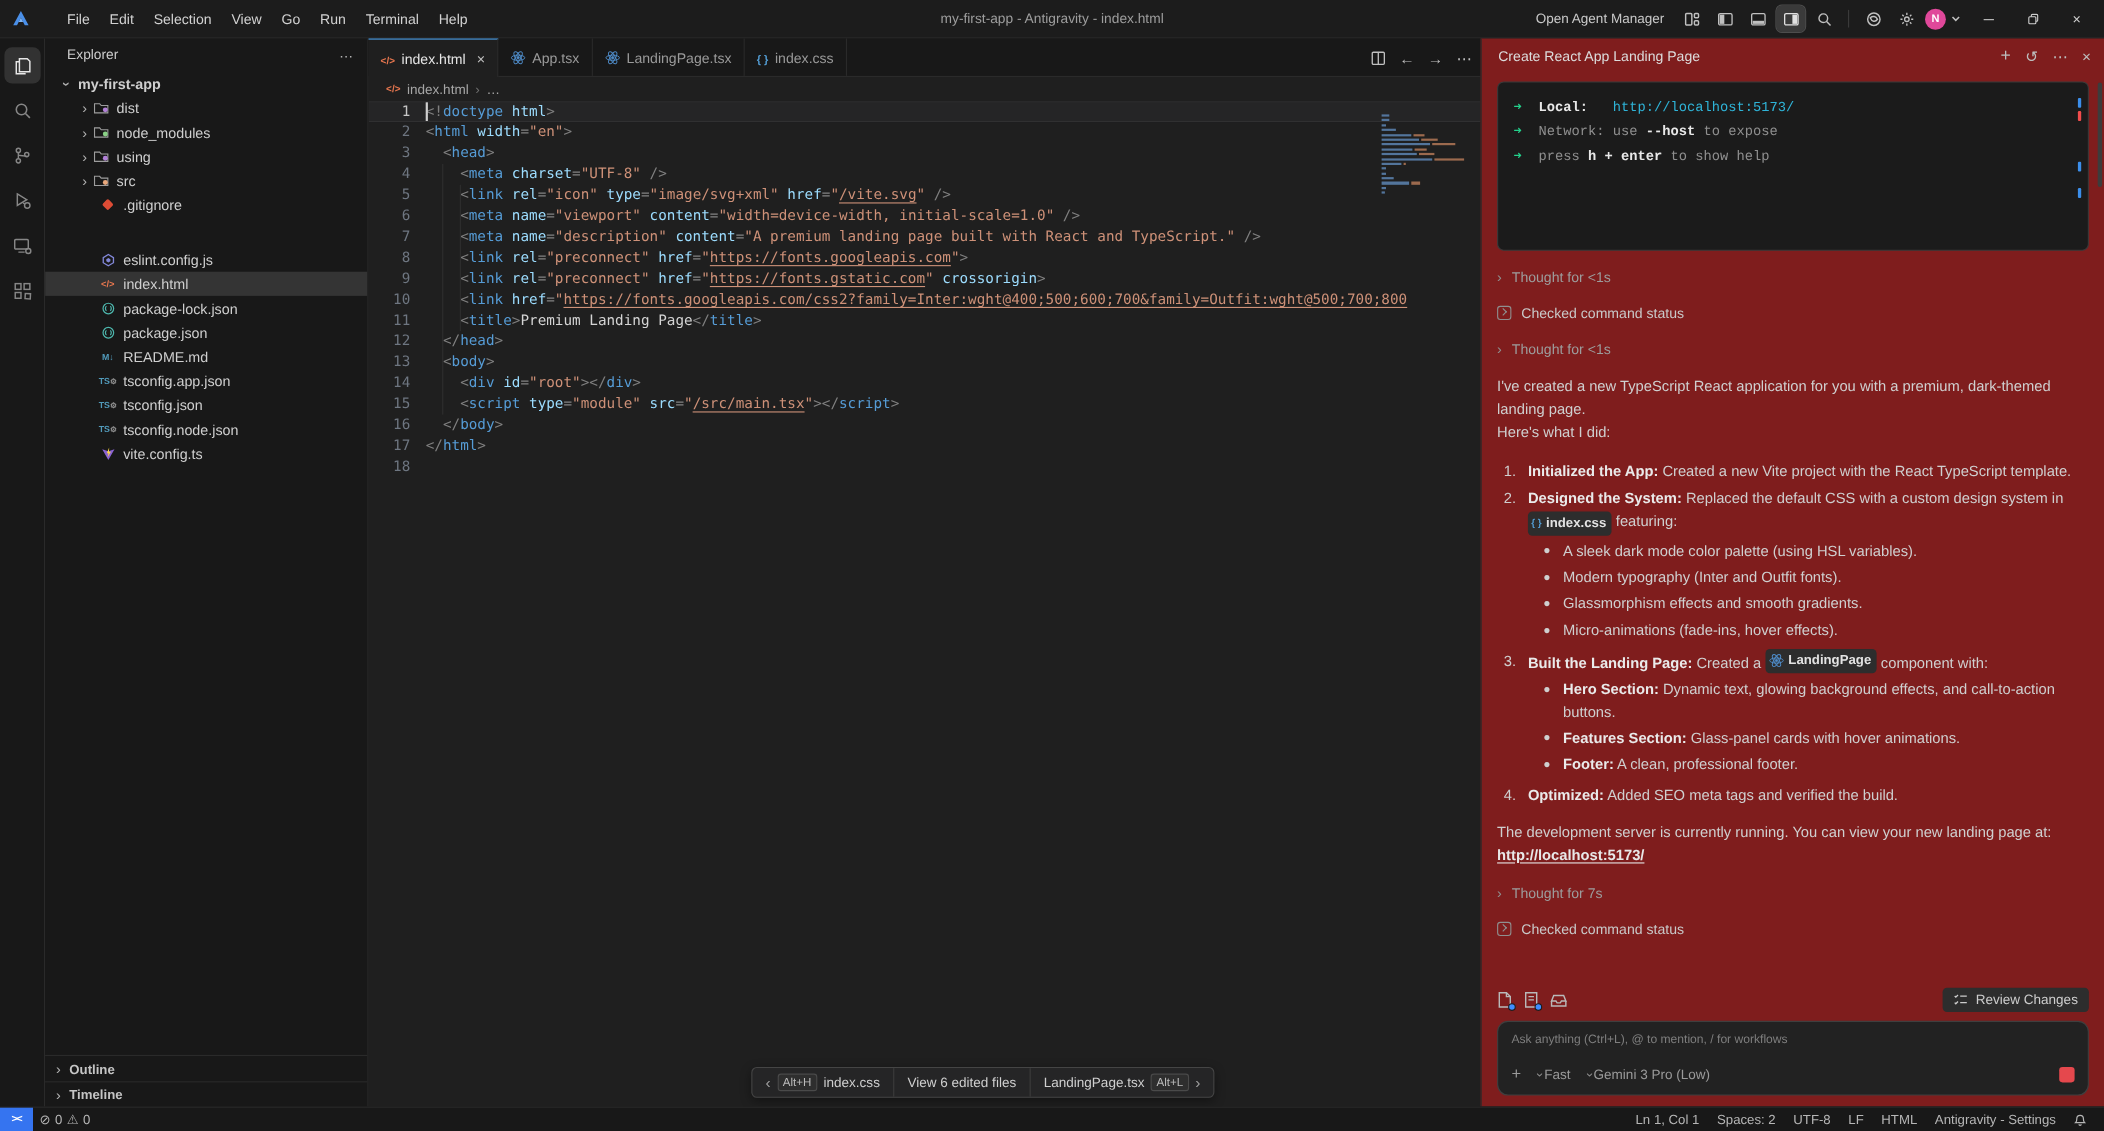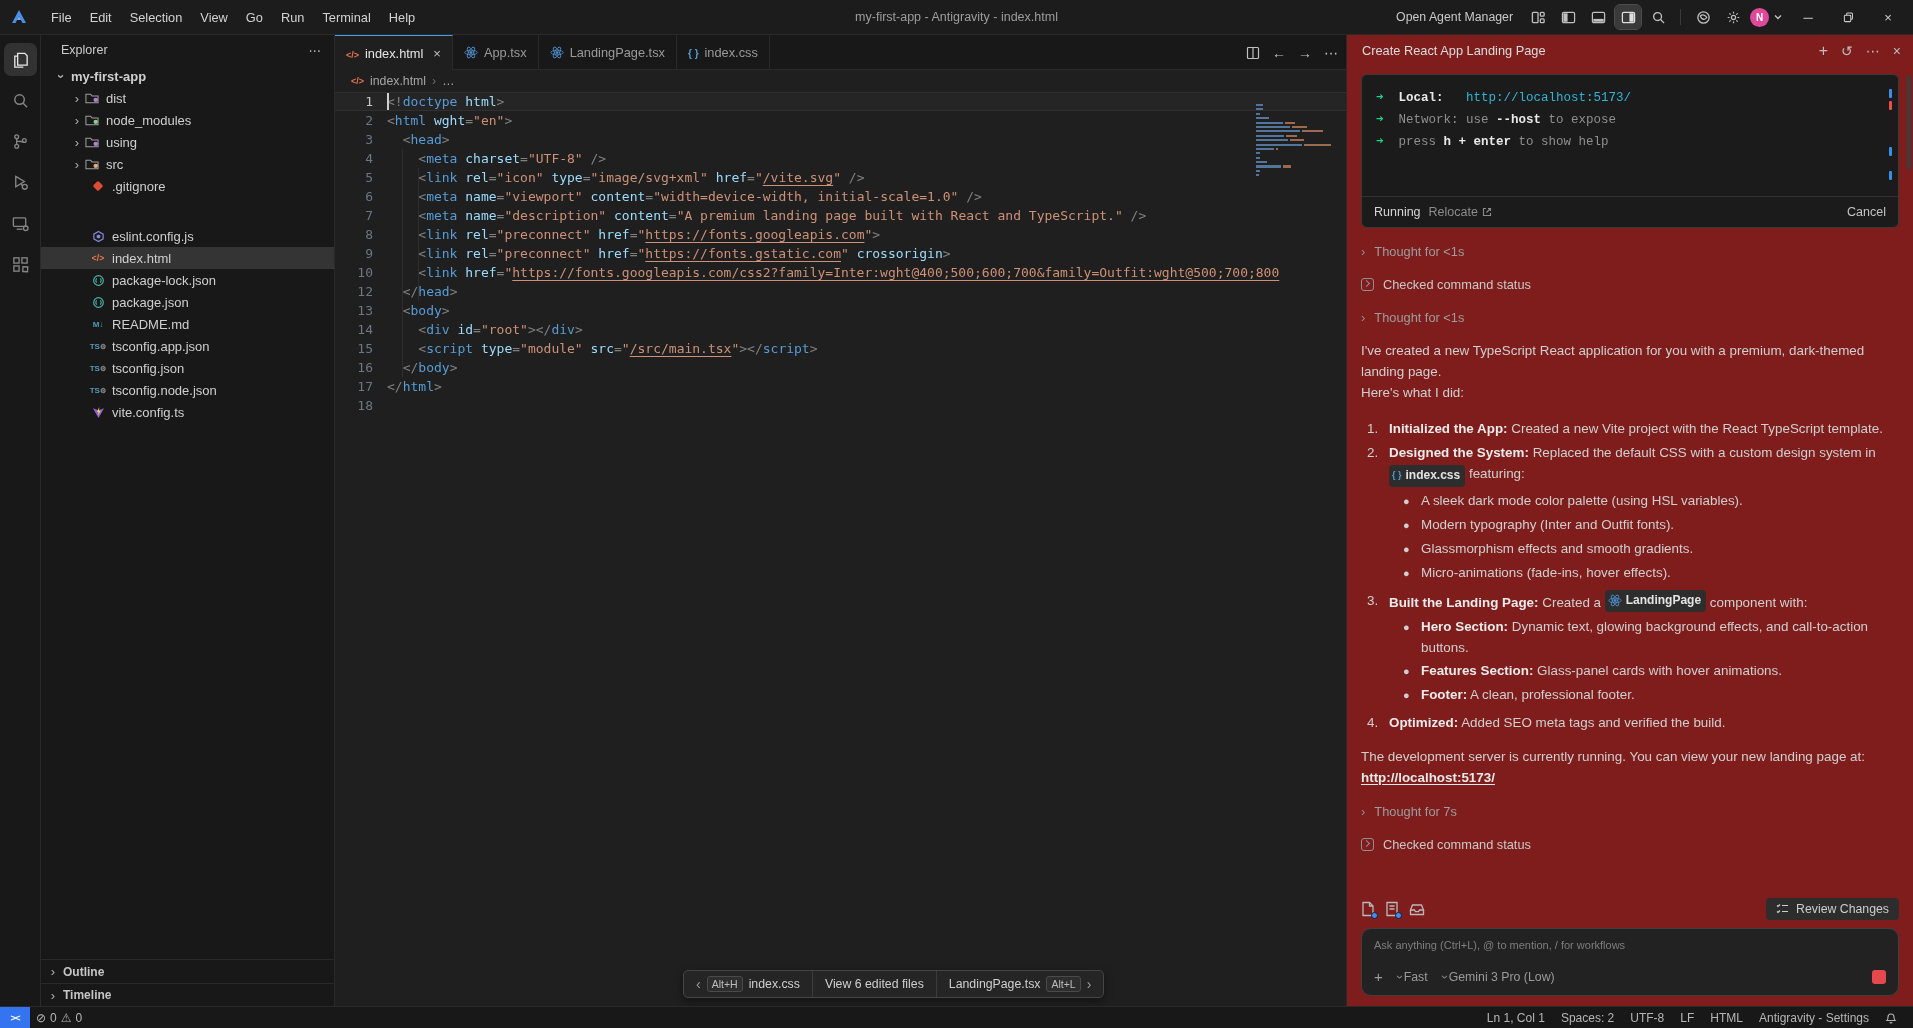--- a/index.html
+++ b/index.html
@@ -1,21 +1,21 @@
 <!DOCTYPE html>
 <html><head>
 <meta charset="utf-8">
 <style>
   *{margin:0;padding:0;box-sizing:border-box;-webkit-font-smoothing:antialiased}
   html,body{width:1913px;height:1028px;overflow:hidden;background:#1f1f1f;
     font-family:"Liberation Sans",sans-serif;color:#cccccc;font-size:13px}
   svg{display:block}
   
   .titlebar{height:35px;background:#1c1c1c;border-bottom:1px solid #2a2a2a;display:flex;align-items:center;position:relative}
-  .tb-left{display:flex;align-items:center;gap:8px;padding-left:8px}
+  .tb-left{display:flex;align-items:center;gap:18px;padding-left:8px}
   .logo{width:22px;height:22px;display:flex;align-items:center;justify-content:center;margin-right:4px}
   .menu-item{padding:4px 9px;color:#d2d2d2;font-size:12.8px;border-radius:5px;cursor:default}
   .tb-title{position:absolute;left:50%;transform:translateX(-50%);color:#9d9d9d;font-size:12.5px;white-space:nowrap}
   .tb-right{margin-left:auto;display:flex;align-items:center;gap:4px;padding-right:10px}
   .tb-agent{color:#c9c9c9;font-size:12.3px;margin-right:8px}
   .tb-ic{width:26px;height:24px;display:flex;align-items:center;justify-content:center;border-radius:5px;color:#c0c0c0}
   .tb-ic.active{background:#3a3a3a;outline:1px solid #4d4d4d}
   .tb-sep{width:1px;height:16px;background:#3a3a3a;margin:0 5px}
   .avatar{width:19px;height:19px;border-radius:50%;display:flex;align-items:center;justify-content:center;color:#fff;font-size:10px;font-weight:bold}
   .win-btn{width:30px;height:26px;display:flex;align-items:center;justify-content:center;color:#cfcfcf;font-size:13px;margin-left:6px}
@@ -421,29 +421,30 @@
         </div>
       </div>
     <div class="breadcrumb">
       <span style="color:#e8774f;font-weight:bold;font-size:9px">&lt;/&gt;</span>
       <span>index.html</span>
       <span class="bc-sep">›</span>
       <span>…</span>
     </div>
     <div class="codewrap" id="codewrap">
         <div class="cline current"><span class="gut">1</span><span class="ctext"><span class="c-p">&lt;!</span><span class="c-t">doctype</span><span class="c-a"> html</span><span class="c-p">&gt;</span></span><span class="caret"></span></div>
-        <div class="cline"><span class="gut">2</span><span class="ctext"><span class="c-p">&lt;</span><span class="c-t">html</span><span class="c-a"> wght</span><span class="c-p">=</span><span class="c-s">"en"</span><span class="c-p">&gt;</span></span></div>
+        <div class="cline"><span class="gut">2</span><span class="ctext"><span class="c-p">&lt;</span><span class="c-t">html</span><span class="c-a"> width</span><span class="c-p">=</span><span class="c-s">"en"</span><span class="c-p">&gt;</span></span></div>
         <div class="cline"><span class="gut">3</span><span class="ctext"><span class="c-x">  </span><span class="c-p">&lt;</span><span class="c-t">head</span><span class="c-p">&gt;</span></span></div>
         <div class="cline"><span class="gut">4</span><span class="ctext"><span class="c-x">    </span><span class="c-p">&lt;</span><span class="c-t">meta</span><span class="c-a"> charset</span><span class="c-p">=</span><span class="c-s">"UTF-8"</span><span class="c-p"> /&gt;</span></span></div>
         <div class="cline"><span class="gut">5</span><span class="ctext"><span class="c-x">    </span><span class="c-p">&lt;</span><span class="c-t">link</span><span class="c-a"> rel</span><span class="c-p">=</span><span class="c-s">"icon"</span><span class="c-a"> type</span><span class="c-p">=</span><span class="c-s">"image/svg+xml"</span><span class="c-a"> href</span><span class="c-p">=</span><span class="c-s">"</span><span class="c-l">/vite.svg</span><span class="c-s">"</span><span class="c-p"> /&gt;</span></span></div>
         <div class="cline"><span class="gut">6</span><span class="ctext"><span class="c-x">    </span><span class="c-p">&lt;</span><span class="c-t">meta</span><span class="c-a"> name</span><span class="c-p">=</span><span class="c-s">"viewport"</span><span class="c-a"> content</span><span class="c-p">=</span><span class="c-s">"width=device-width, initial-scale=1.0"</span><span class="c-p"> /&gt;</span></span></div>
         <div class="cline"><span class="gut">7</span><span class="ctext"><span class="c-x">    </span><span class="c-p">&lt;</span><span class="c-t">meta</span><span class="c-a"> name</span><span class="c-p">=</span><span class="c-s">"description"</span><span class="c-a"> content</span><span class="c-p">=</span><span class="c-s">"A premium landing page built with React and TypeScript."</span><span class="c-p"> /&gt;</span></span></div>
         <div class="cline"><span class="gut">8</span><span class="ctext"><span class="c-x">    </span><span class="c-p">&lt;</span><span class="c-t">link</span><span class="c-a"> rel</span><span class="c-p">=</span><span class="c-s">"preconnect"</span><span class="c-a"> href</span><span class="c-p">=</span><span class="c-s">"</span><span class="c-l">https://fonts.googleapis.com</span><span class="c-s">"</span><span class="c-p">&gt;</span></span></div>
         <div class="cline"><span class="gut">9</span><span class="ctext"><span class="c-x">    </span><span class="c-p">&lt;</span><span class="c-t">link</span><span class="c-a"> rel</span><span class="c-p">=</span><span class="c-s">"preconnect"</span><span class="c-a"> href</span><span class="c-p">=</span><span class="c-s">"</span><span class="c-l">https://fonts.gstatic.com</span><span class="c-s">"</span><span class="c-a"> crossorigin</span><span class="c-p">&gt;</span></span></div>
         <div class="cline"><span class="gut">10</span><span class="ctext"><span class="c-x">    </span><span class="c-p">&lt;</span><span class="c-t">link</span><span class="c-a"> href</span><span class="c-p">=</span><span class="c-s">"</span><span class="c-l">https://fonts.googleapis.com/css2?family=Inter:wght@400;500;600;700&amp;family=Outfit:wght@500;700;800</span></span></div>
+        <div class="cline"><span class="gut">11</span><span class="ctext"><span class="c-x">    </span><span class="c-p">&lt;</span><span class="c-t">title</span><span class="c-p">&gt;</span><span class="c-x">Premium Landing Page</span><span class="c-p">&lt;/</span><span class="c-t">title</span><span class="c-p">&gt;</span></span></div>
         <div class="cline"><span class="gut">12</span><span class="ctext"><span class="c-x">  </span><span class="c-p">&lt;/</span><span class="c-t">head</span><span class="c-p">&gt;</span></span></div>
         <div class="cline"><span class="gut">13</span><span class="ctext"><span class="c-x">  </span><span class="c-p">&lt;</span><span class="c-t">body</span><span class="c-p">&gt;</span></span></div>
         <div class="cline"><span class="gut">14</span><span class="ctext"><span class="c-x">    </span><span class="c-p">&lt;</span><span class="c-t">div</span><span class="c-a"> id</span><span class="c-p">=</span><span class="c-s">"root"</span><span class="c-p">&gt;&lt;/</span><span class="c-t">div</span><span class="c-p">&gt;</span></span></div>
         <div class="cline"><span class="gut">15</span><span class="ctext"><span class="c-x">    </span><span class="c-p">&lt;</span><span class="c-t">script</span><span class="c-a"> type</span><span class="c-p">=</span><span class="c-s">"module"</span><span class="c-a"> src</span><span class="c-p">=</span><span class="c-s">"</span><span class="c-l">/src/main.tsx</span><span class="c-s">"</span><span class="c-p">&gt;&lt;/</span><span class="c-t">script</span><span class="c-p">&gt;</span></span></div>
         <div class="cline"><span class="gut">16</span><span class="ctext"><span class="c-x">  </span><span class="c-p">&lt;/</span><span class="c-t">body</span><span class="c-p">&gt;</span></span></div>
         <div class="cline"><span class="gut">17</span><span class="ctext"><span class="c-p">&lt;/</span><span class="c-t">html</span><span class="c-p">&gt;</span></span></div>
         <div class="cline"><span class="gut">18</span><span class="ctext"></span></div>
         <div class="guide" style="left: 67px; top: 57px; height: 228px;"></div>
         <div class="guide" style="left: 83px; top: 76px; height: 133px;"></div>
         <div class="minimap">
@@ -534,28 +535,20 @@
         <span>×</span>
       </span>
     </div>
     <div class="pn-scroll" id="pn-scroll">
         <div class="termbox">
           <div class="term-lines"><div><span class="tl-arrow">➜</span><span class="tl-b">  Local:</span><span class="tl-dim">   </span><span class="tl-url">http://localhost:5173/</span></div><div><span class="tl-arrow">➜</span><span class="tl-dim">  Network: use </span><span class="tl-b">--host</span><span class="tl-dim"> to expose</span></div><div><span class="tl-arrow">➜</span><span class="tl-dim">  press </span><span class="tl-b">h + enter</span><span class="tl-dim"> to show help</span></div></div>
           <span class="mark" style="top: 14px; height: 9px; background: rgb(59, 142, 234);"></span>
           <span class="mark" style="top: 26px; height: 9px; background: rgb(241, 76, 76);"></span>
           <span class="mark" style="top: 72px; height: 9px; background: rgb(59, 142, 234);"></span>
           <span class="mark" style="top: 96px; height: 9px; background: rgb(59, 142, 234);"></span>
-          <div class="term-foot">
-            <span class="tf-run">Running</span>
-            <span class="tf-rel">Relocate <svg width="10" height="10" viewBox="0 0 10 10" fill="none" stroke="#8c8c8c" stroke-width="1.1">
-                <path d="M4 1.5 H1.5 V8.5 H8.5 V6"></path>
-                <path d="M6 1.5 H8.5 V4 M8.5 1.5 L4.5 5.5"></path>
-              </svg></span>
-            <span class="tf-cancel">Cancel</span>
-          </div>
         </div>
         <div class="event">
           <span class="ech">›</span>
           <span>Thought for &lt;1s</span>
         </div>
         <div class="event">
           <span class="cmdic"></span>
           <span style="color: rgb(201, 201, 201);">Checked command status</span>
         </div>
         <div class="event">

